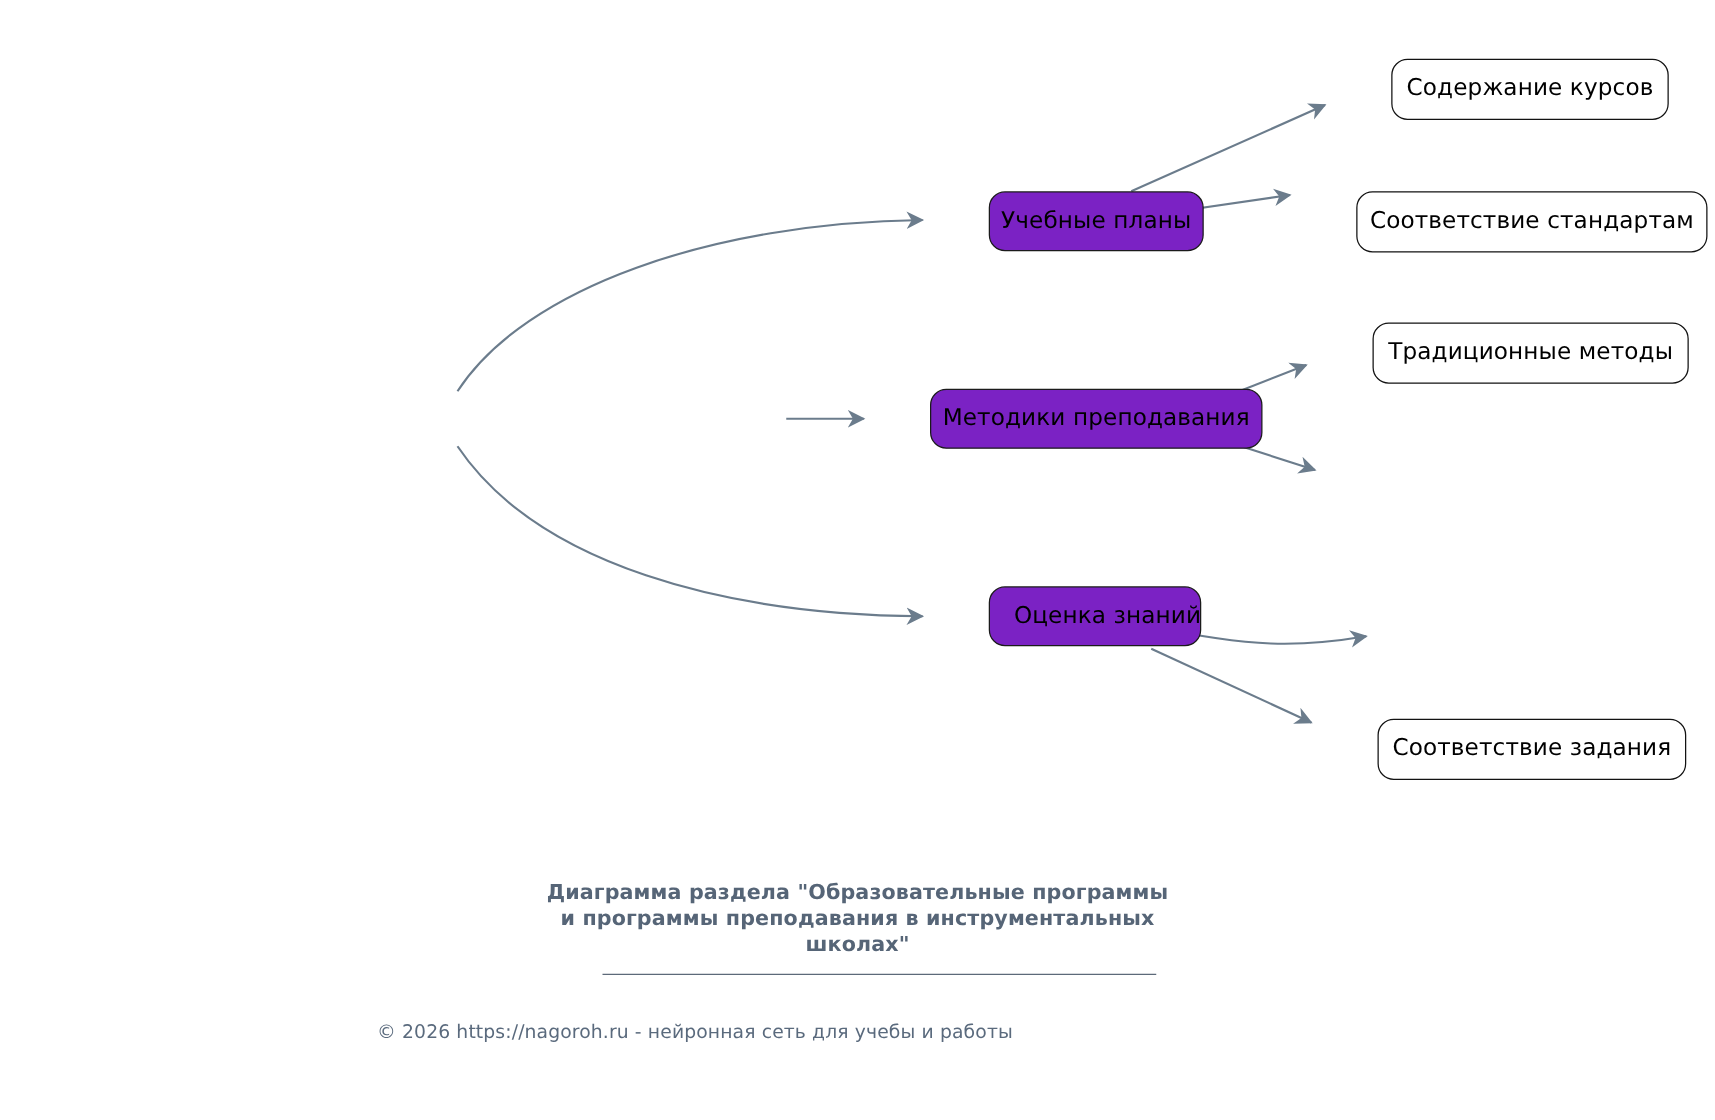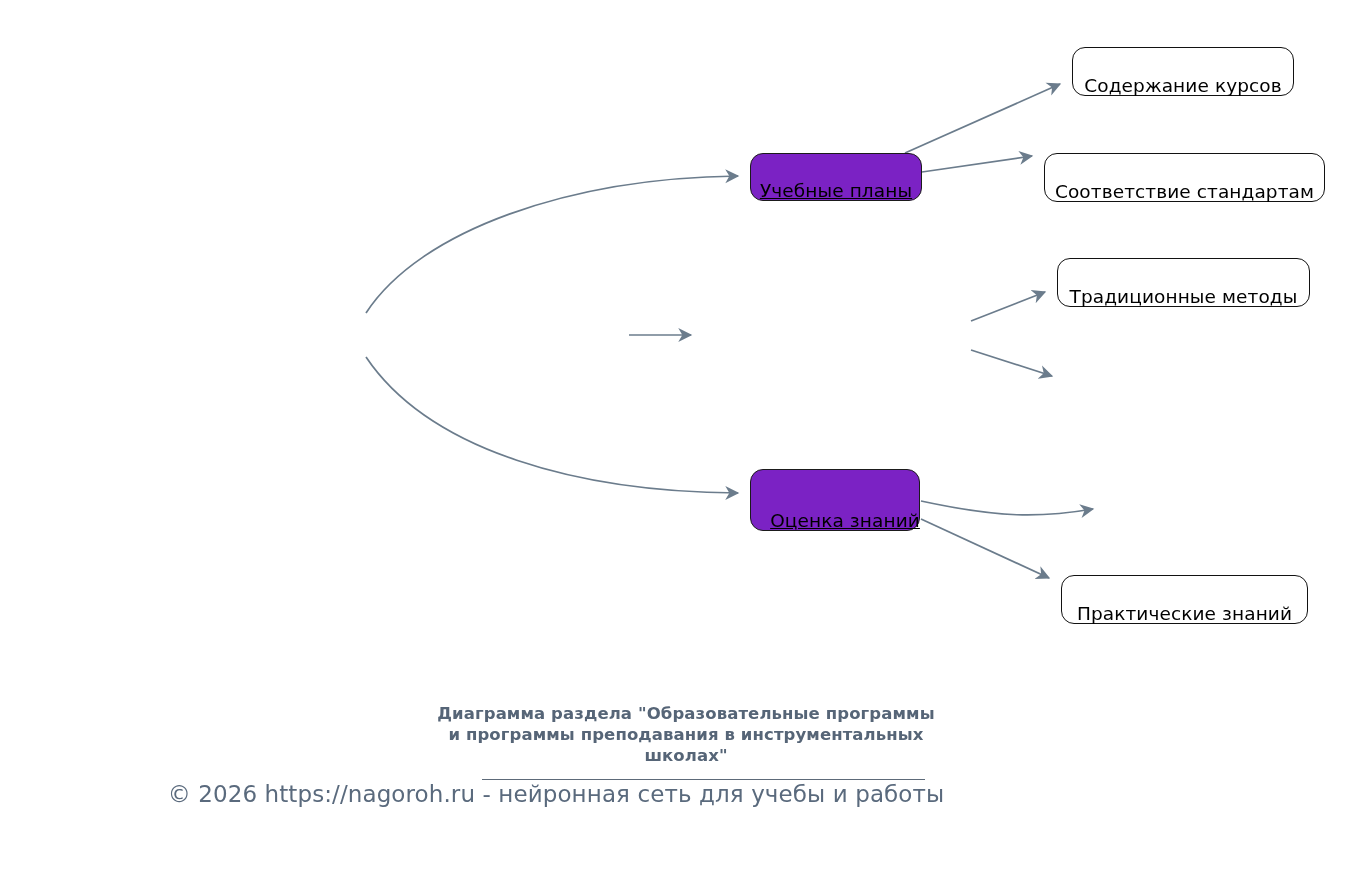--- a/index.html
+++ b/index.html
@@ -24,37 +24,37 @@
     position: absolute;
     left: 0; top: 0;
     width: 1372px;
     height: 896px;
     pointer-events: none;
   }
   .node {
     position: absolute;
     box-sizing: border-box;
     display: flex;
-    align-items: flex-end;
+    align-items: center;
     justify-content: center;
     border-radius: 13px;
     white-space: nowrap;
     font-size: 18.5px;
     letter-spacing: 0.1px;
     color: #000000;
     line-height: 1;
+    margin-left: 41px;
   }
   .node.root {
     background: #76a720;
     border: 1.6px solid #1b1b1b;
   }
   .node.branch {
     background: #7b22c4;
     border: 1.6px solid #1b1b1b;
-    text-decoration: underline;
   }
   .node.leaf {
     background: #ffffff;
     border: 1.7px solid #121212;
   }
   .caption-block {
     position: absolute;
     left: 0;
     top: 703px;
     width: 1372px;
@@ -73,25 +73,25 @@
     position: absolute;
     left: 482px;
     top: 779px;
     width: 443px;
     height: 0;
     border-top: 1.6px solid #5d6a79;
   }
   .footer {
     position: absolute;
     left: 0;
-    top: 781px;
+    top: 816px;
     width: 1112px;
     text-align: center;
     font-family: "DejaVu Sans", sans-serif;
-    font-size: 23px;
+    font-size: 15px;
     color: #5a6a7d;
     letter-spacing: 0.1px;
   }
 </style>
 </head>
 <body>
 
 <div id="canvas">
 
   <svg class="edges" viewBox="0 0 1372 896">
@@ -118,41 +118,44 @@
     <path d="M 921,501 C 1000,518 1040,518 1093,509" fill="none" stroke="#6b7c8c" stroke-width="1.7" marker-end="url(#arrow)"></path>
 
     <path d="M 921,519 L 1049,578" fill="none" stroke="#6b7c8c" stroke-width="1.7" marker-end="url(#arrow)"></path>
   </svg>
 
 
   <div class="node branch" style="left:750px; top:153px; width:172px; height:48px;">
     <span>Учебные планы</span>
   </div>
 
+  <div class="node branch" style="left:703px; top:311px; width:266px; height:48px;">
+    <span>Методики преподавания</span>
+  </div>
 
-  <div class="node branch" style="left:750px; top:469px; width:170px; height:62px;padding-left:20px;">
+  <div class="node branch" style="left:750px; top:469px; width:170px; height:48px;padding-left:20px;">
     <span>Оценка знаний</span>
   </div>
 
   <div class="node leaf" style="left:1072px; top:47px; width:222px; height:49px;">
     <span>Содержание курсов</span>
   </div>
 
   <div class="node leaf" style="left:1057px; top:258px; width:253px; height:49px;">
     <span>Традиционные методы</span>
   </div>
 
   <div class="node leaf" style="left:1044px; top:153px; width:281px; height:49px;">
     <span>Соответствие стандартам</span>
   </div>
 
 
 
   <div class="node leaf" style="left:1061px; top:575px; width:247px; height:49px;">
-    <span>Практические знаний</span>
+    <span>Соответствие задания</span>
   </div>
 
   <div class="caption-block">
     <span class="caption-line">Диаграмма раздела "Образовательные программы</span>
     <span class="caption-line">и программы преподавания в инструментальных</span>
     <span class="caption-line">школах"</span>
   </div>
 
   <div class="divider"></div>
 

